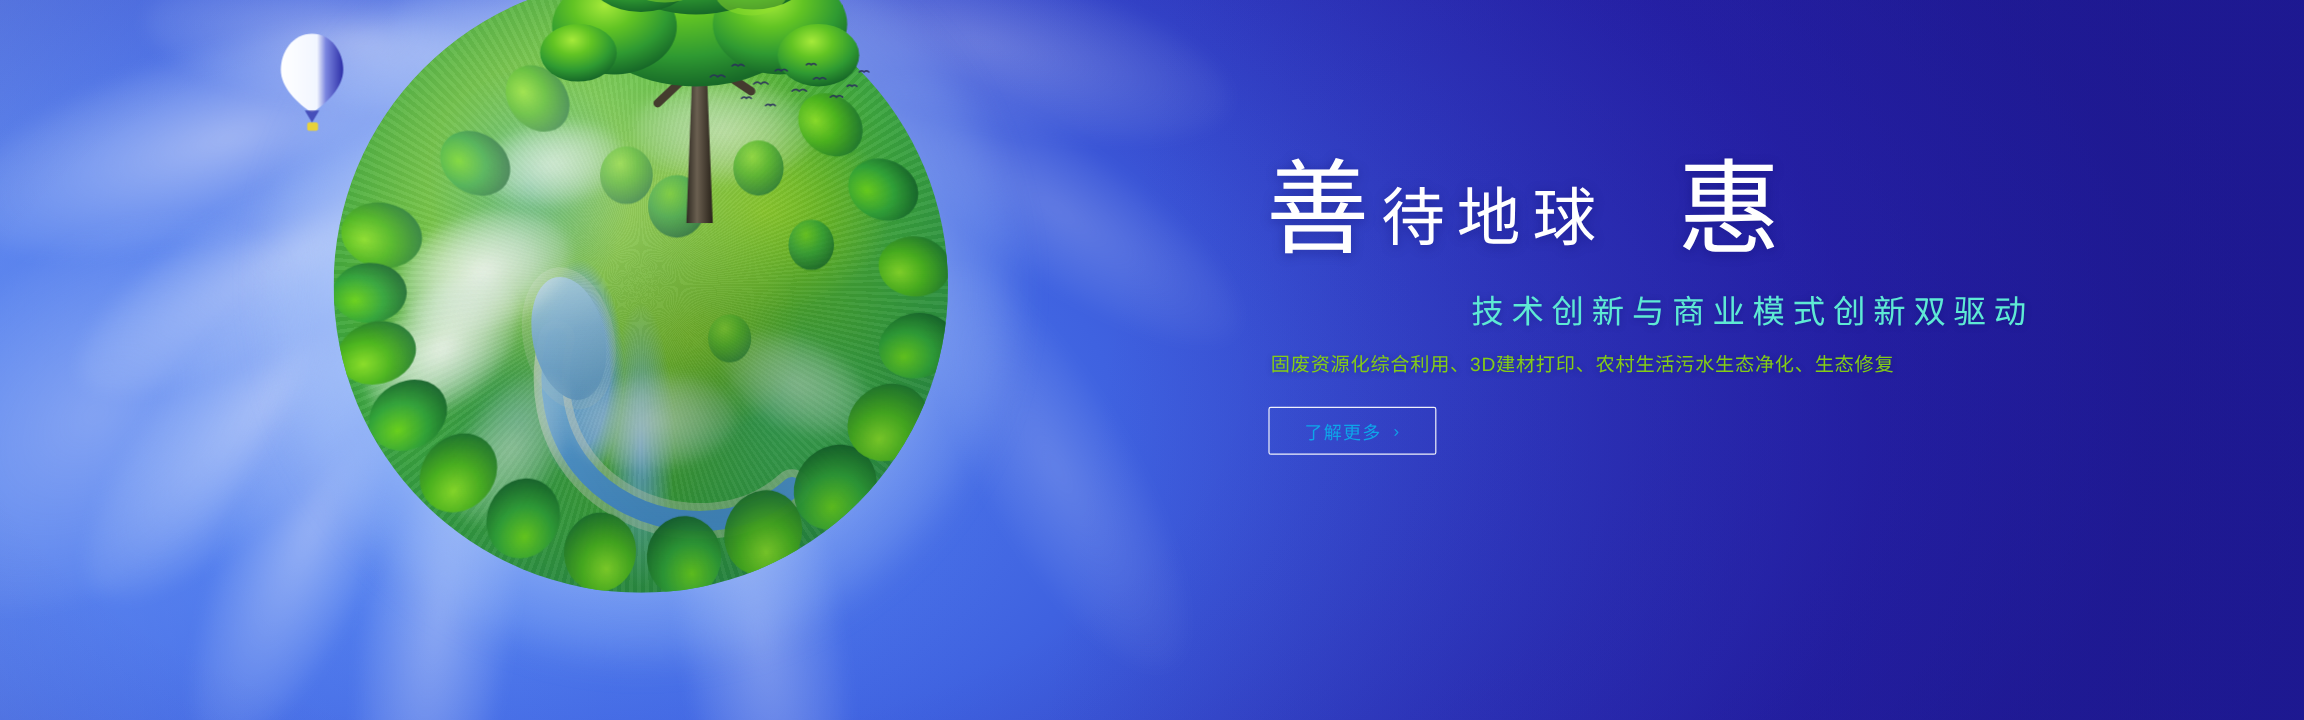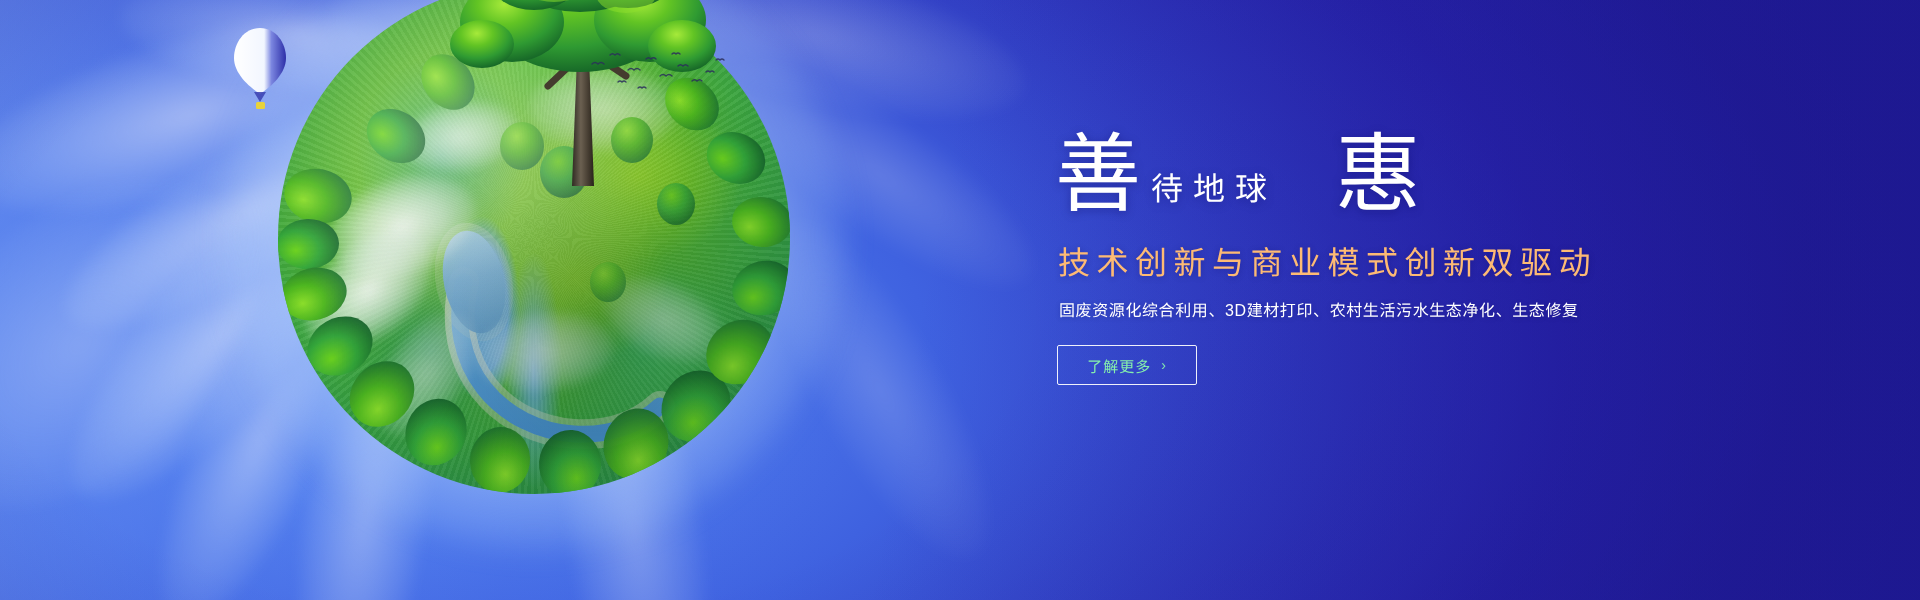--- a/index.html
+++ b/index.html
@@ -191,60 +191,61 @@
     margin: 0;
     font-weight: 400;
     height: 96px;
   }
   .hl-big {
     font-size: 86px;
     line-height: 1;
     letter-spacing: 0;
   }
   .hl-small {
-    font-size: 32px;
+    font-size: 53px;
     line-height: 1;
     letter-spacing: 10px;
     padding-left: 10px;
     position: relative;
     top: -4px;
   }
   .hl-gap { width: 58px; }
 
   .subhead {
     margin: 16px 0 0 3px;
-    color: #fdba74;
-    font-size: 32px;
+    color: #5eead4;
+    font-size: 27px;
     letter-spacing: 6.5px;
     line-height: 1.2;
     white-space: nowrap;
     text-shadow: 0 1px 6px rgba(10,10,90,0.30);
+    text-align: right;
   }
   .desc {
     margin: 19px 0 0 4px;
-    color: #ffffff;
+    color: #84cc16;
     font-size: 16px;
     letter-spacing: 0.6px;
     line-height: 1.3;
     white-space: nowrap;
     text-shadow: 0 1px 5px rgba(10,10,90,0.30);
   }
   .cta {
     display: inline-flex;
     align-items: center;
     justify-content: center;
     gap: 10px;
     margin: 23px 0 0 2px;
     width: 140px;
     height: 40px;
     box-sizing: border-box;
     border: 1px solid rgba(255,255,255,0.92);
     border-radius: 2px;
     background: transparent;
-    color: #86efac;
+    color: #0ea5e9;
     font-size: 15px;
     letter-spacing: 1px;
     cursor: pointer;
     font-family: "Liberation Sans", "DejaVu Sans", sans-serif;
   }
   .cta .chev { font-size: 14px; line-height: 1; opacity: .95; }
 </style>
 </head>
 <body>
 

